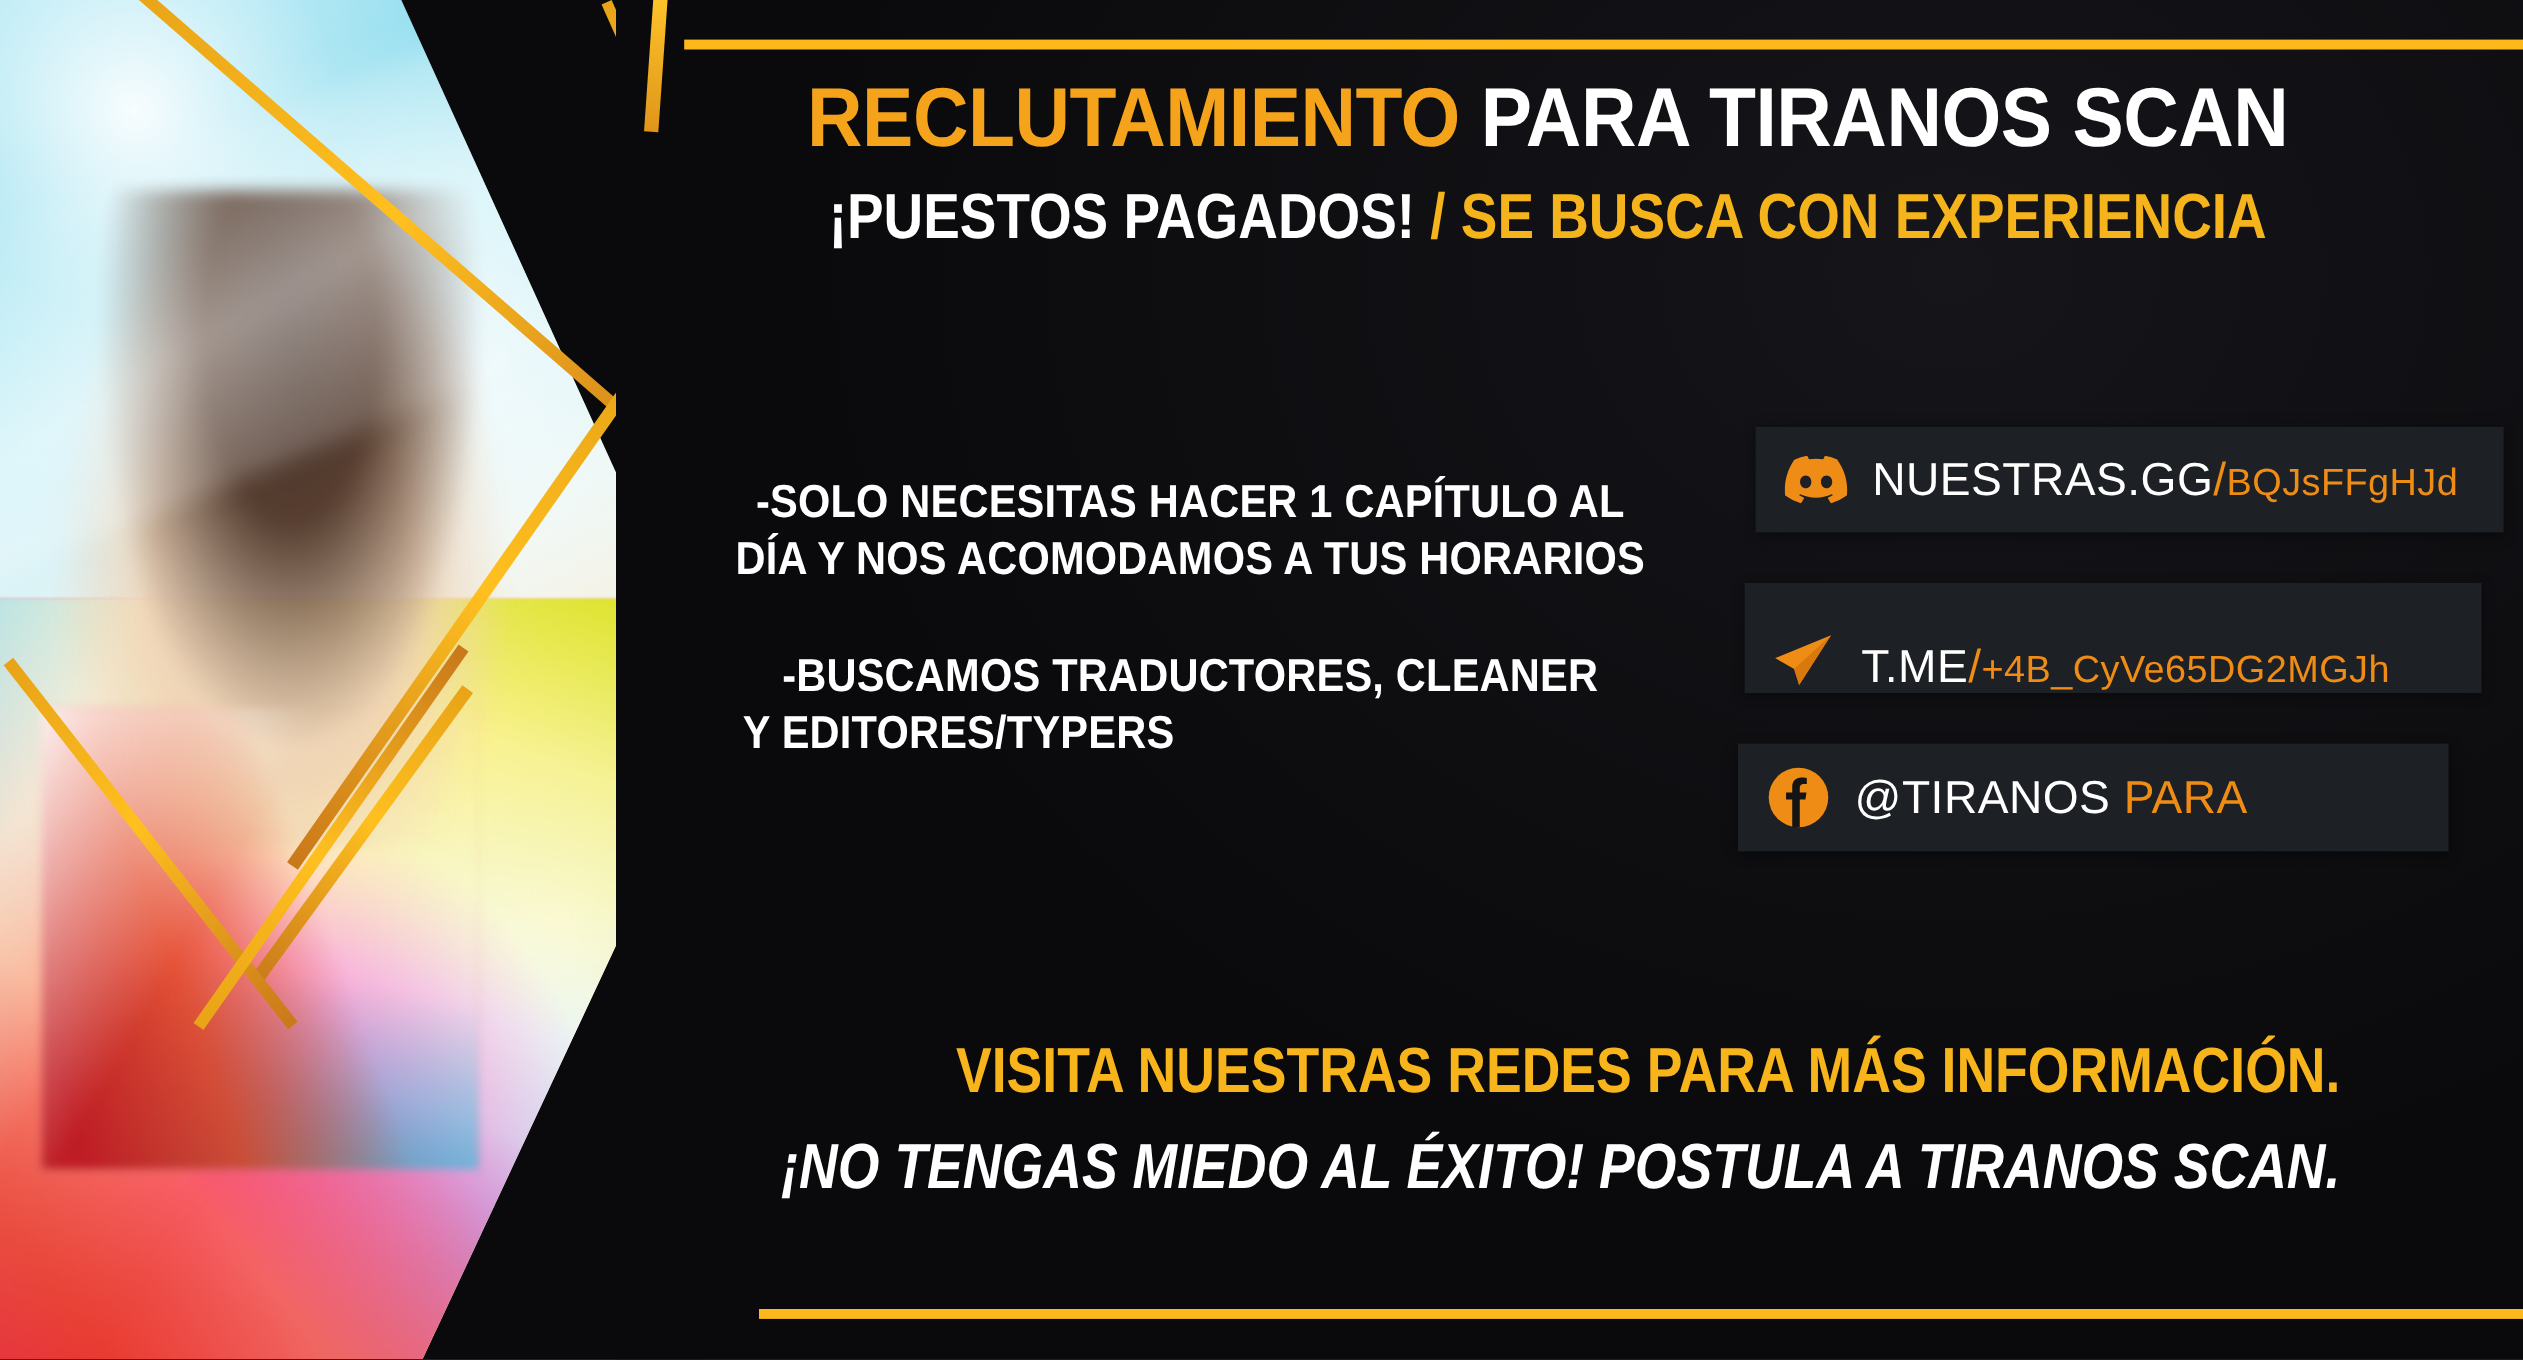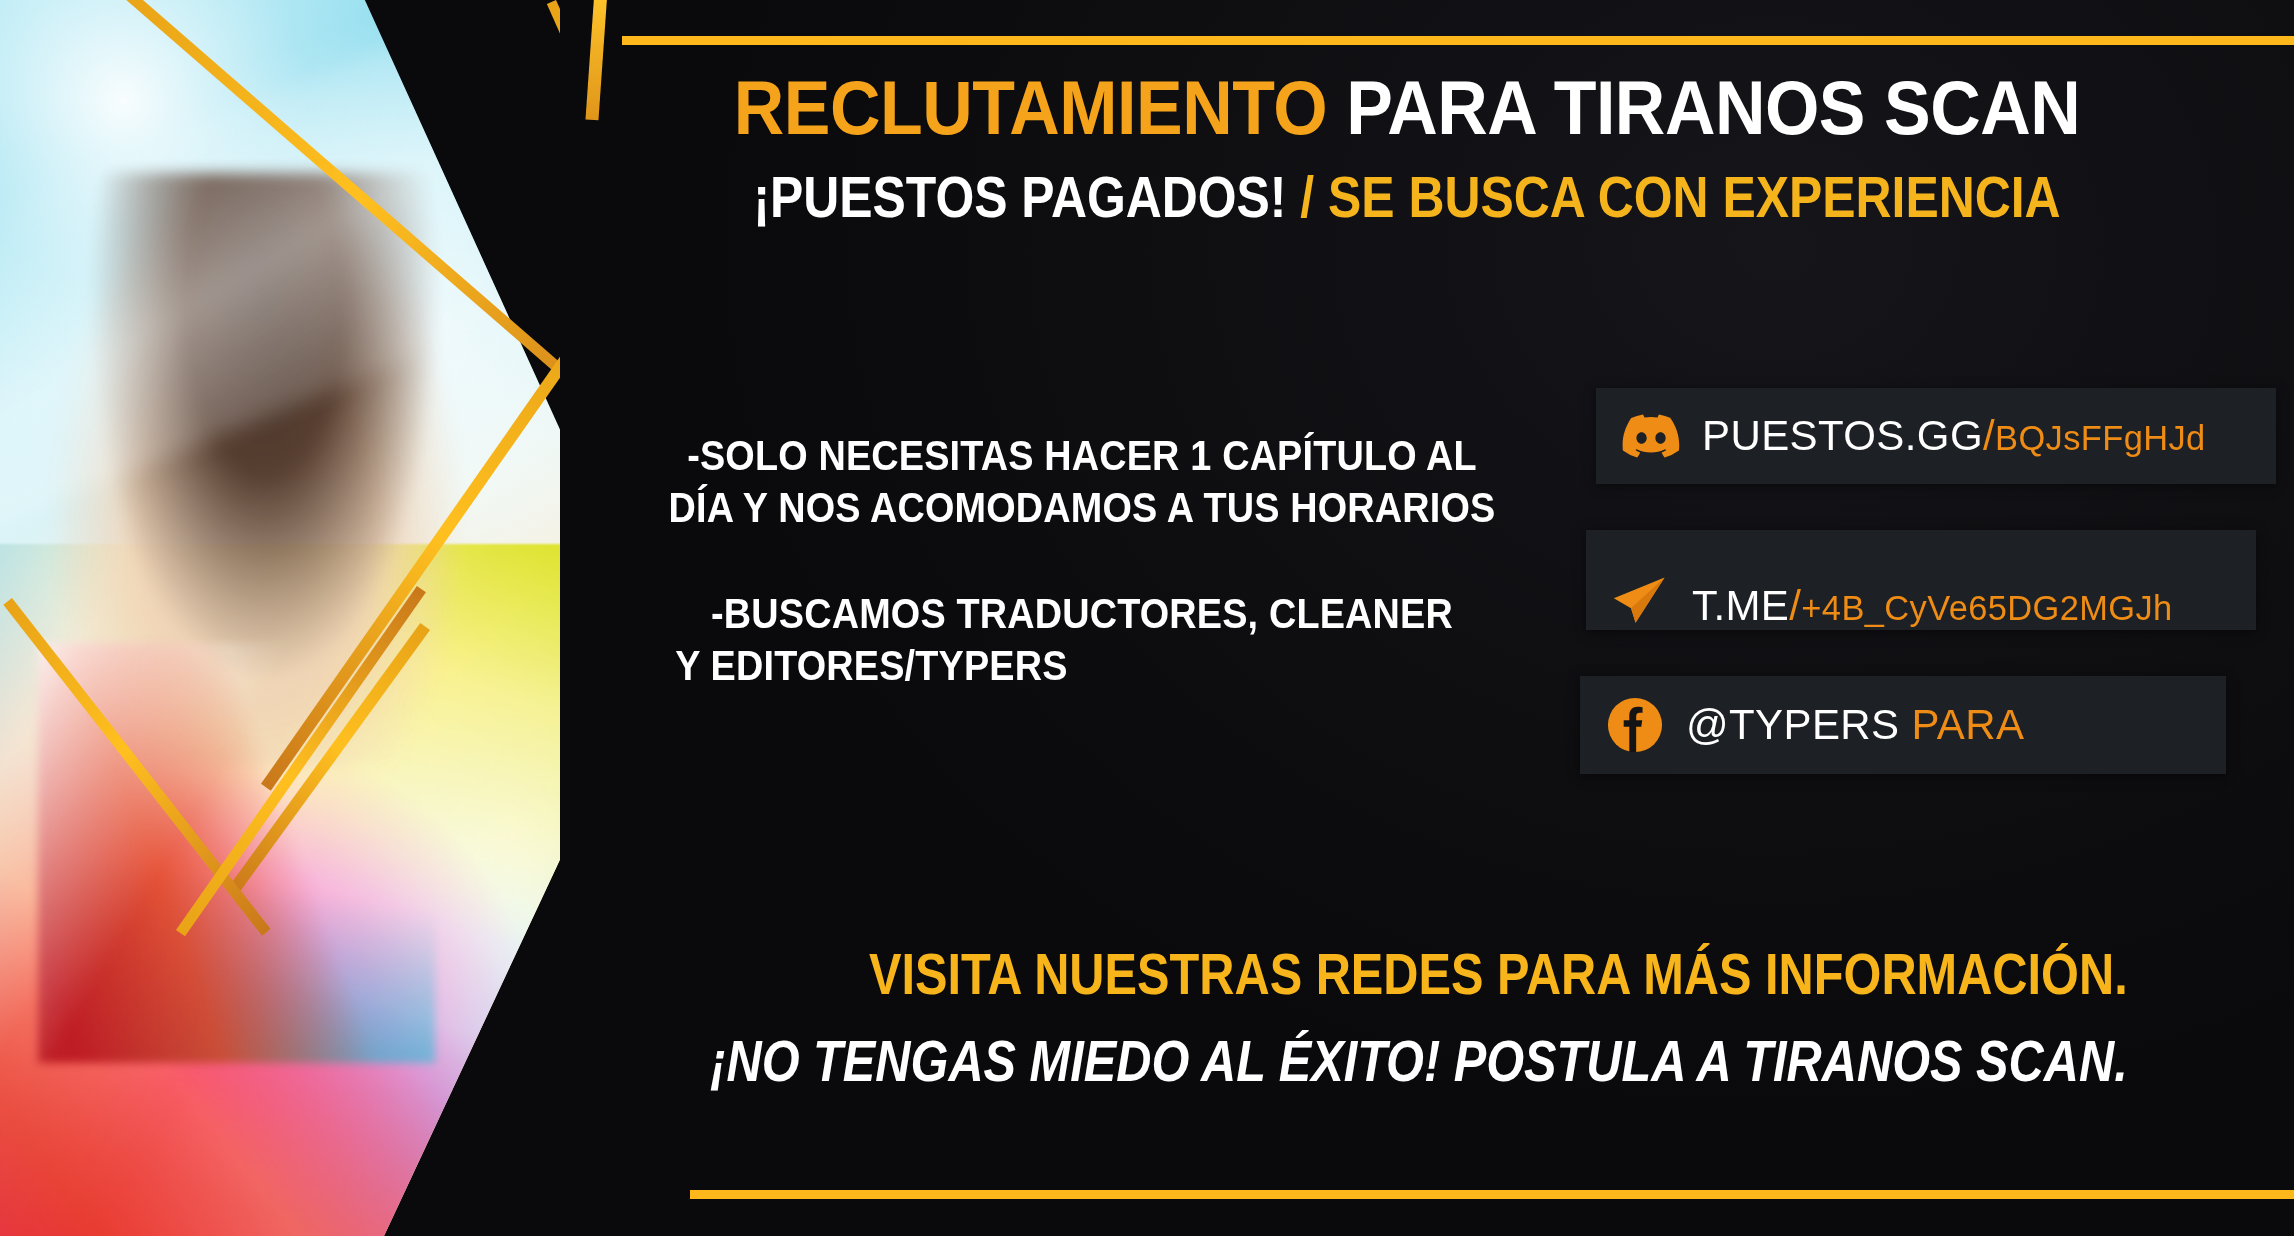--- a/index.html
+++ b/index.html
@@ -334,21 +334,21 @@
 
     <div class="cards">
 
       <div class="card c1">
         <span class="icon">
           <svg width="58" height="44" viewBox="0 0 71 55" aria-hidden="true">
             <path fill="#ef8c15" d="M60.1 4.9A58.5 58.5 0 0 0 45.6.5a.2.2 0 0 0-.2.1c-.6 1.1-1.3 2.6-1.8 3.7a54 54 0 0 0-16.2 0c-.5-1.2-1.2-2.6-1.9-3.7a.2.2 0 0 0-.2-.1 58.3 58.3 0 0 0-14.5 4.4.2.2 0 0 0-.1.1C1.6 18.7-1 32.1.3 45.3a.2.2 0 0 0 .1.2 58.8 58.8 0 0 0 17.7 8.9.2.2 0 0 0 .2-.1c1.4-1.9 2.6-3.9 3.6-6a.2.2 0 0 0-.1-.3c-1.9-.7-3.8-1.6-5.5-2.6a.2.2 0 0 1 0-.4l1.1-.9a.2.2 0 0 1 .2 0c11.6 5.3 24.1 5.3 35.5 0a.2.2 0 0 1 .2 0l1.1.9a.2.2 0 0 1 0 .4c-1.8 1-3.6 1.9-5.5 2.6a.2.2 0 0 0-.1.3c1 2.1 2.3 4.1 3.6 6a.2.2 0 0 0 .2.1 58.6 58.6 0 0 0 17.8-8.9.2.2 0 0 0 .1-.2c1.5-15.3-2.6-28.6-10.9-40.4a.2.2 0 0 0-.1-.1zM23.7 37.3c-3.5 0-6.4-3.2-6.4-7.2s2.8-7.2 6.4-7.2c3.6 0 6.5 3.3 6.4 7.2 0 4-2.8 7.2-6.4 7.2zm23.7 0c-3.5 0-6.4-3.2-6.4-7.2s2.8-7.2 6.4-7.2c3.6 0 6.5 3.3 6.4 7.2 0 4-2.8 7.2-6.4 7.2z"></path>
           </svg>
         </span>
         <span class="label">
-          <span>PUESTOS.GG</span><span class="accent">/</span><span class="accent smallcaps">BQJsFFgHJd</span>
+          <span>NUESTRAS.GG</span><span class="accent">/</span><span class="accent smallcaps">BQJsFFgHJd</span>
         </span>
       </div>
 
       <div class="card c2">
         <span class="icon">
           <svg width="60" height="52" viewBox="0 0 64 56" aria-hidden="true">
             <path fill="#ef8c15" d="M2 25 L58 2 L26 52 L21 36 Z"></path>
             <path fill="#d9780c" d="M21 36 L58 2 L26 52 Z"></path>
           </svg>
         </span>
@@ -358,21 +358,21 @@
       </div>
 
       <div class="card c3">
         <span class="icon">
           <svg width="58" height="58" viewBox="0 0 60 60" aria-hidden="true">
             <circle cx="30" cy="30" r="28" fill="#ef8c15"></circle>
             <path fill="#141414" d="M36.5 31.8l1-6.6h-6.3v-4.3c0-1.8.9-3.6 3.7-3.6h2.9v-5.6s-2.6-.5-5.1-.5c-5.2 0-8.6 3.2-8.6 8.9v5.1h-5.8v6.6h5.8V58h7.1V31.8h5.3z"></path>
           </svg>
         </span>
         <span class="label">
-          <span>@TYPERS</span><span> </span><span class="accent">PARA</span>
+          <span>@TIRANOS</span><span> </span><span class="accent">PARA</span>
         </span>
       </div>
 
     </div>
 
     <div class="cta">
       <div class="cta-line1">VISITA NUESTRAS REDES PARA MÁS INFORMACIÓN.</div>
       <div class="cta-line2">¡NO TENGAS MIEDO AL ÉXITO! POSTULA A TIRANOS SCAN.</div>
     </div>
 

